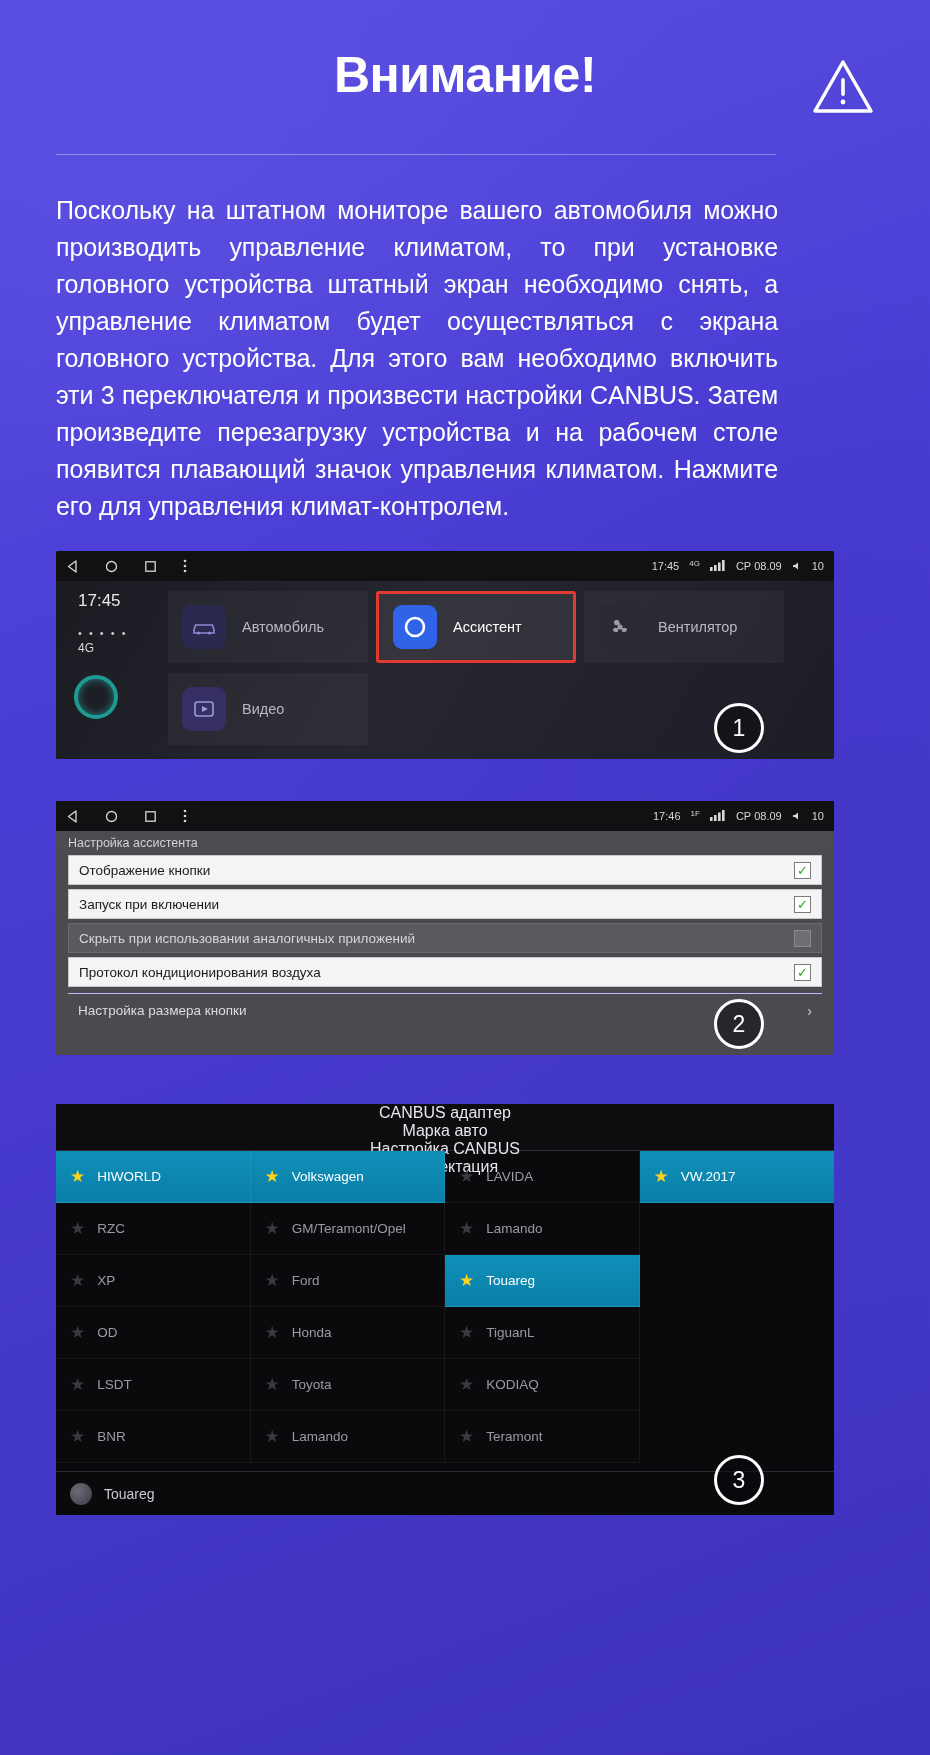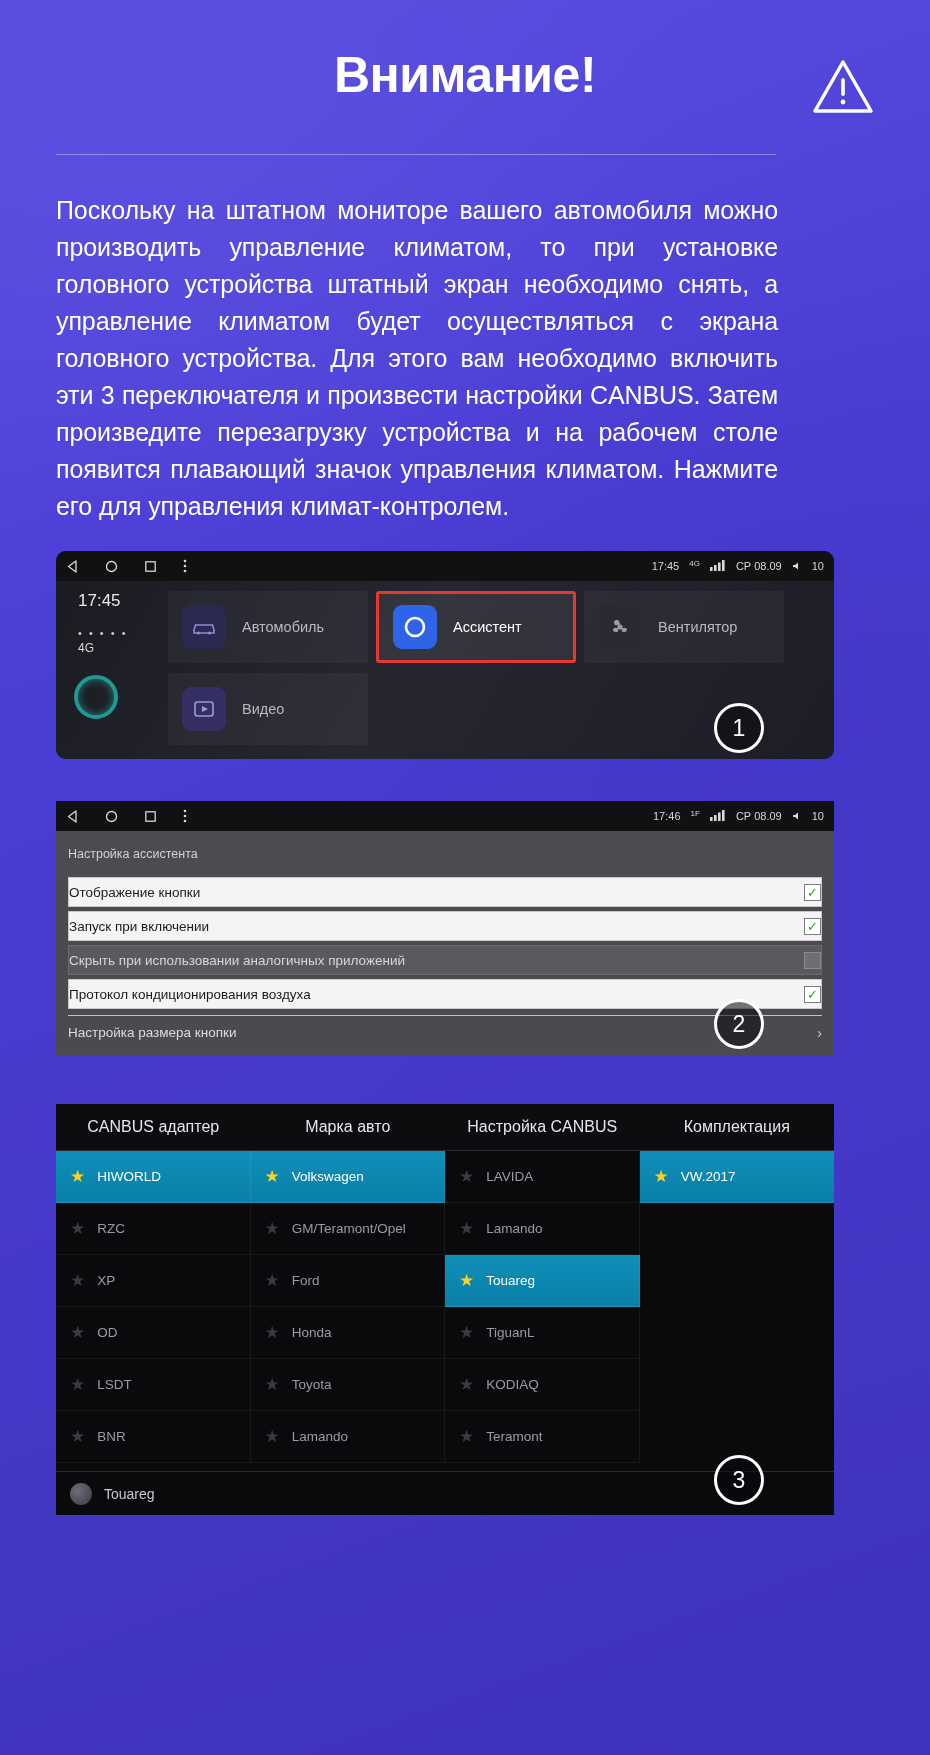--- a/index.html
+++ b/index.html
@@ -72,21 +72,21 @@
     color: #cfcfcf;
     font-size: 11px;
   }
   .nav-ico { margin-right: 26px; display: flex; align-items: center; justify-content: center; }
   .nav-ico svg { display: block; }
   .sb-spacer { flex: 1; }
   .sb-item { margin-left: 10px; font-size: 11px; color: #d8d8d8; white-space: nowrap; }
   .sb-small { font-size: 8px; vertical-align: super; }
 
   
-  #panel1 { left: 56px; top: 551px; width: 778px; height: 208px; border-radius: 10px; background:#232229; }
+  #panel1 { left: 56px; top: 551px; width: 778px; height: 208px; border-radius: 2px; background:#232229; }
   .p1-body { position: relative; height: 178px; background:
       linear-gradient(120deg,#1b1b22 0%, #262630 45%, #1d1d26 100%); }
   .p1-left { position: absolute; left: 0; top: 0; width: 100px; height: 100%; }
   .p1-time { color: #e8e8e8; font-size: 17px; position: absolute; left: 22px; top: 10px; }
   .p1-dots { color: #cfcfcf; font-size: 11px; position: absolute; left: 22px; top: 46px; letter-spacing: 2px;}
   .p1-4g { color: #d8d8d8; font-size: 12px; position: absolute; left: 22px; top: 60px; }
   .p1-ring { position: absolute; left: 18px; top: 94px; width: 44px; height: 44px; border-radius: 50%;
      border: 4px solid #1f9a92; box-shadow: 0 0 8px rgba(40,200,190,.55) inset; }
   .tile {
     position: absolute;
@@ -104,27 +104,27 @@
   }
   .tile .tlabel { color: #b9b9c4; font-size: 14.5px; }
   .tile.selected {
     border: 3px solid #e23a30;
     background: rgba(255,255,255,0.07);
   }
   .tile.selected .tlabel { color: #ffffff; }
 
   
   #panel2 { left: 56px; top: 801px; width: 778px; height: 254px; background: #4b4b4f; }
-  .p2-head { background: #4c4c50; color: #d2d2d6; font-size: 12.5px; padding: 16px 12px; }
+  .p2-head { background: #4c4c50; color: #d2d2d6; font-size: 12.5px; padding: 5px 12px; }
   .row {
     margin: 0 12px 4px 12px;
     height: 30px;
     display: flex;
     align-items: center;
-    padding: 0 0;
+    padding: 0 10px;
     font-size: 13.5px;
   }
   .row.white { background: #f4f4f4; color: #1b1b1b; border: 1px solid #c8c8c8; }
   .row.grey  { background: #595a5e; color: #d6d6da; border: 1px solid #6a6b70; }
   .row .rlabel { flex: 1; }
   .chk {
     width: 17px; height: 17px;
     border: 1.5px solid #7b7b7b;
     background: #ffffff;
     display: flex; align-items: center; justify-content: center;
@@ -140,20 +140,21 @@
     height: 34px;
   }
   .chev { color: #cfcfd3; font-size: 14px; }
 
   
   #panel3 { left: 56px; top: 1104px; width: 778px; height: 411px; background: #0a0a0c; }
   .p3-head {
     display: flex; height: 47px; align-items: center;
     border-bottom: 1px solid #2b2b30;
     background: #0d0d10;
+    flex-direction: column;
   }
   .p3-head div {
     flex: 1; text-align: center; color: #e6e6ea; font-size: 16px;
   }
   .cols { display: flex; height: 320px; }
   .col { flex: 1; }
   .citem {
     height: 52px;
     display: flex; align-items: center;
     padding-left: 14px;

